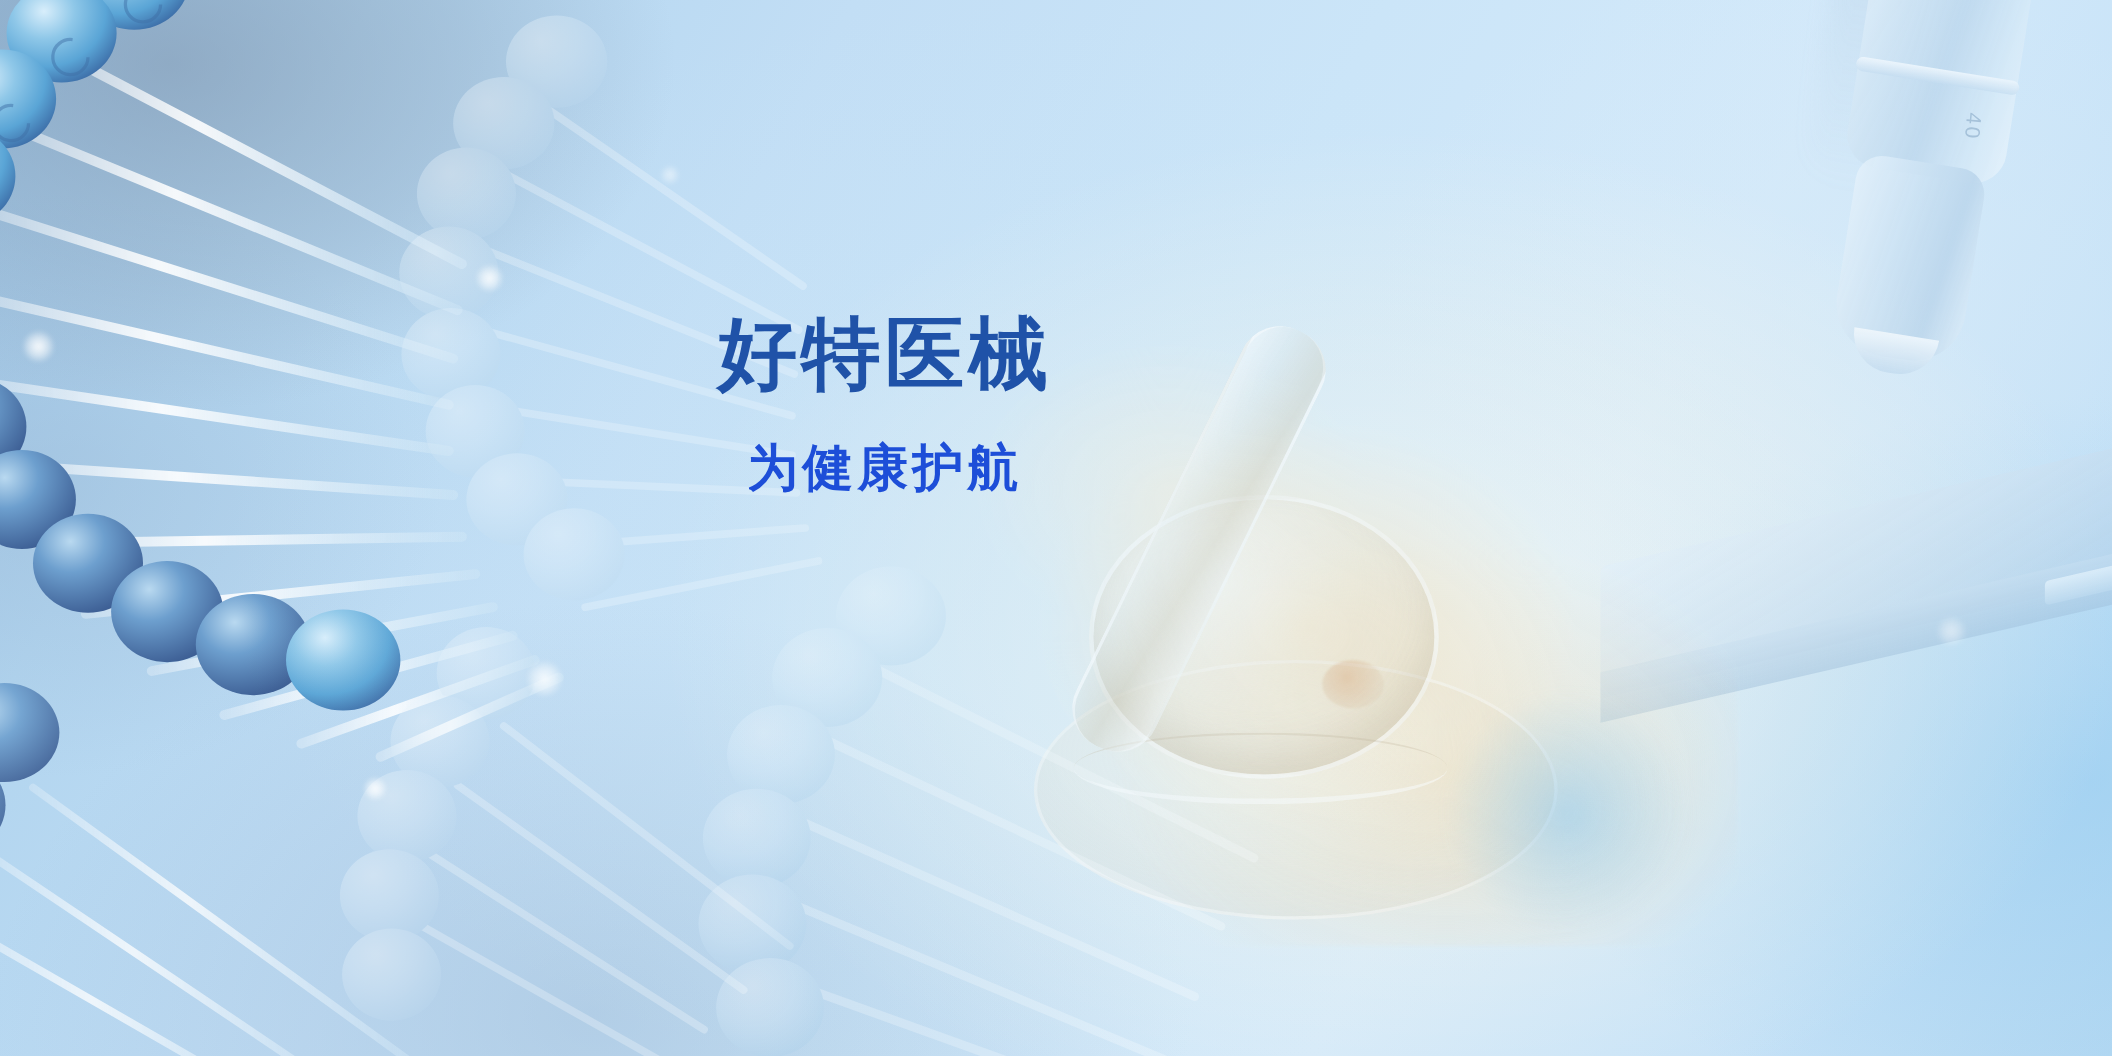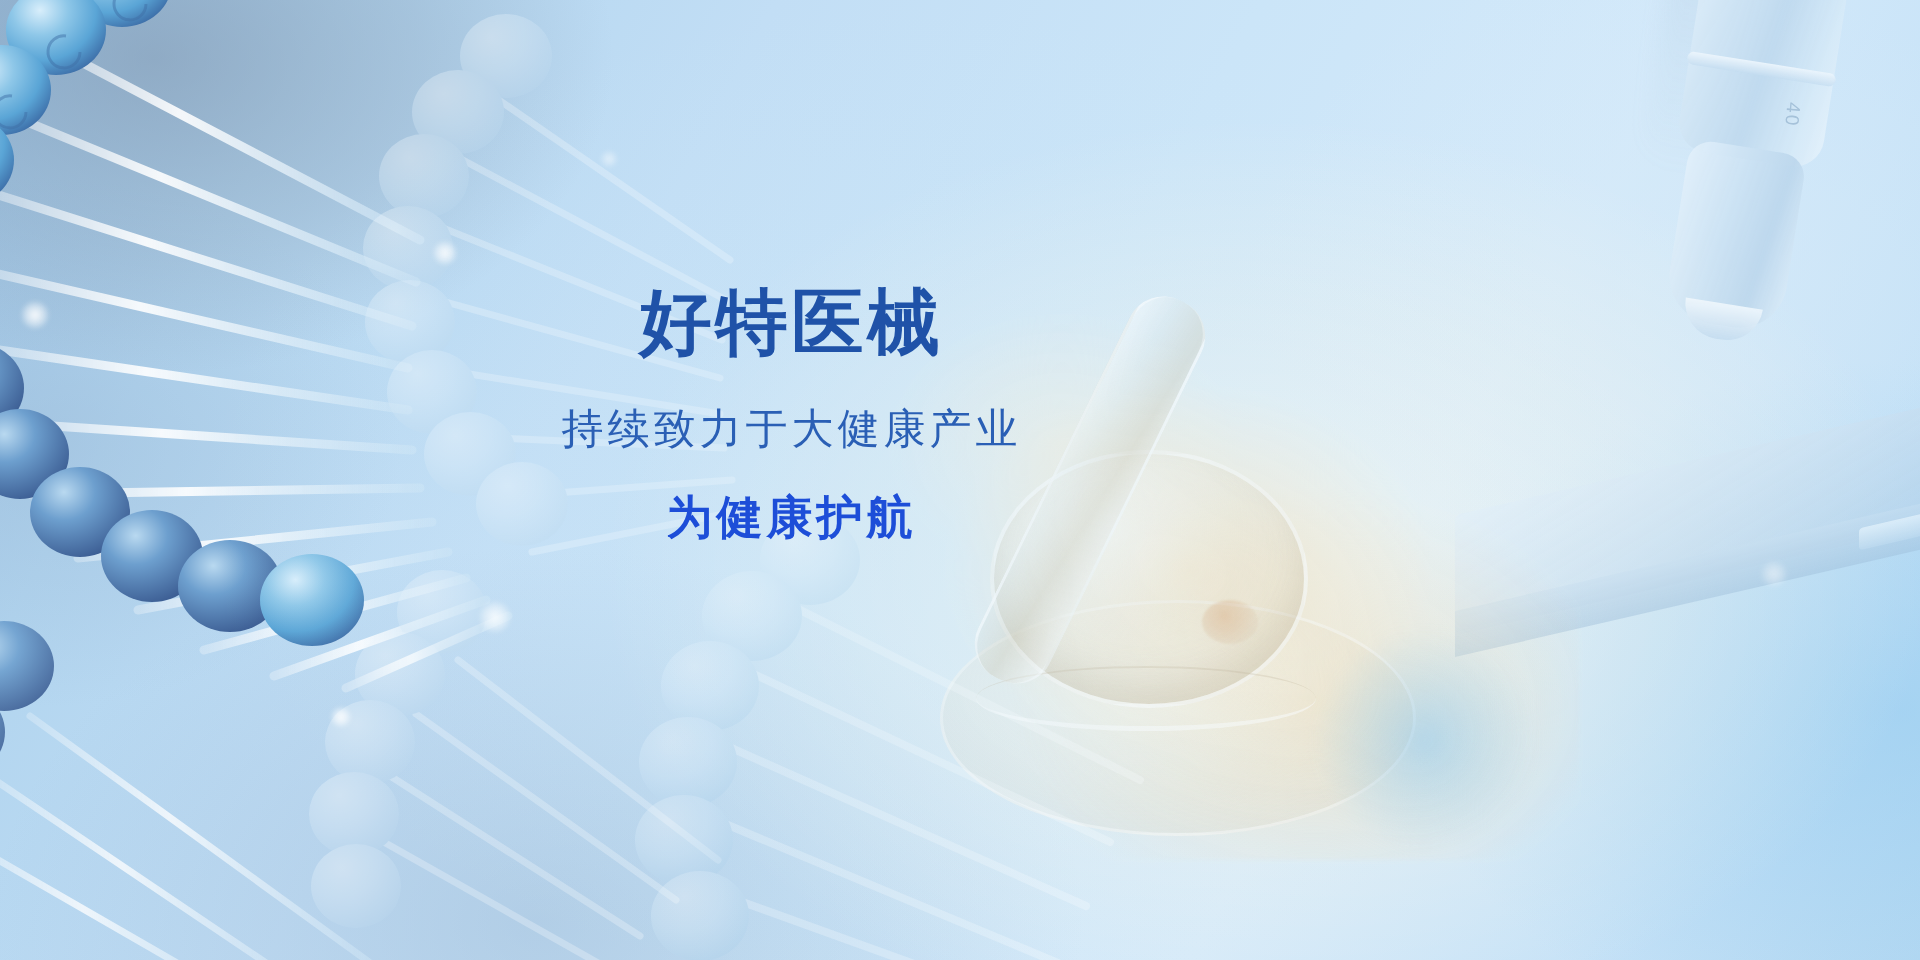--- a/index.html
+++ b/index.html
@@ -233,21 +233,21 @@
   .bokeh {
     position: absolute;
     border-radius: 50%;
     background: radial-gradient(circle, rgba(255,255,255,0.92) 0%, rgba(255,255,255,0.48) 42%, rgba(255,255,255,0) 72%);
     filter: blur(2px);
   }
 
   
   .copy {
     position: absolute;
-    left: 4px;
+    left: 17px;
     top: 286px;
     width: 1575px;
     text-align: center;
     z-index: 40;
   }
   .title {
     font-size: 72px;
     font-weight: 700;
     color: #1f52a8;
     letter-spacing: 4px;
@@ -463,17 +463,16 @@
   <div class="bokeh" style="left:478px; top:600px; width:34px; height:34px;"></div>
   <div class="bokeh" style="left:330px; top:706px; width:22px; height:22px;"></div>
   <div class="bokeh" style="left:20px;  top:300px; width:30px; height:30px;"></div>
   <div class="bokeh" style="left:1760px; top:560px; width:28px; height:28px; opacity:0.55;"></div>
   <div class="bokeh" style="left:600px; top:150px; width:18px; height:18px; opacity:0.6;"></div>
 
   <div class="veil"></div>
 
   <div class="copy">
     <div class="title">好特医械</div>
-    <div class="subtitle">持续致力于大健康产业</div>
     <div class="tagline">为健康护航</div>
   </div>
 
 </div>
 
 </body></html>

